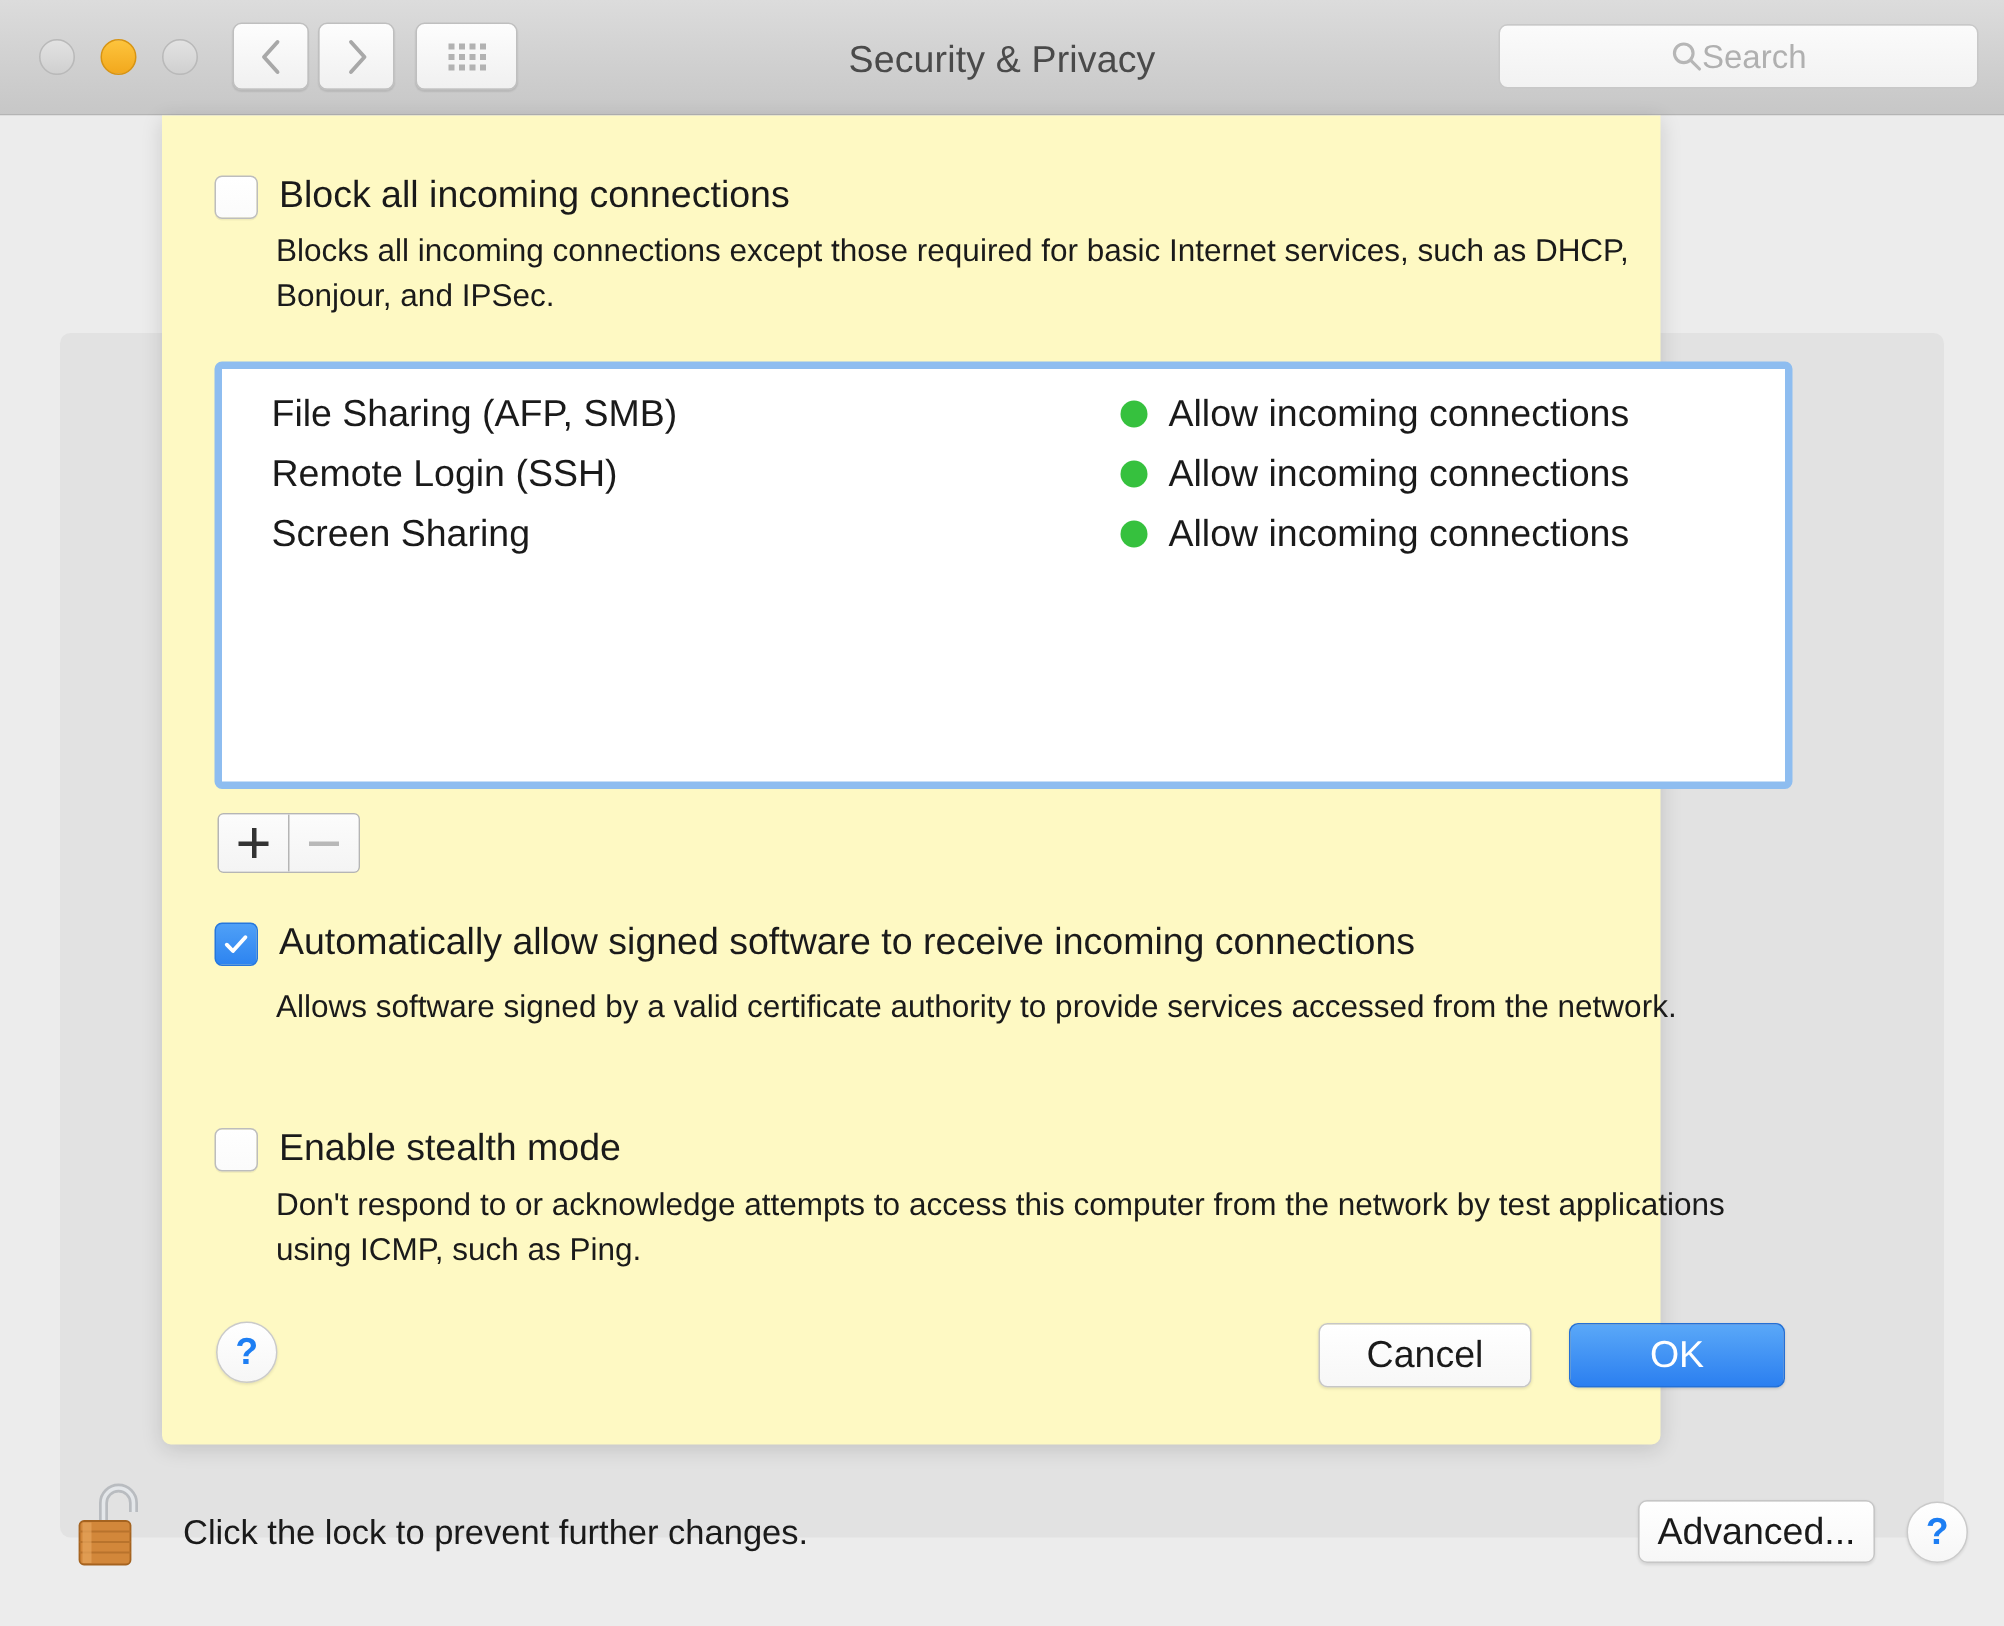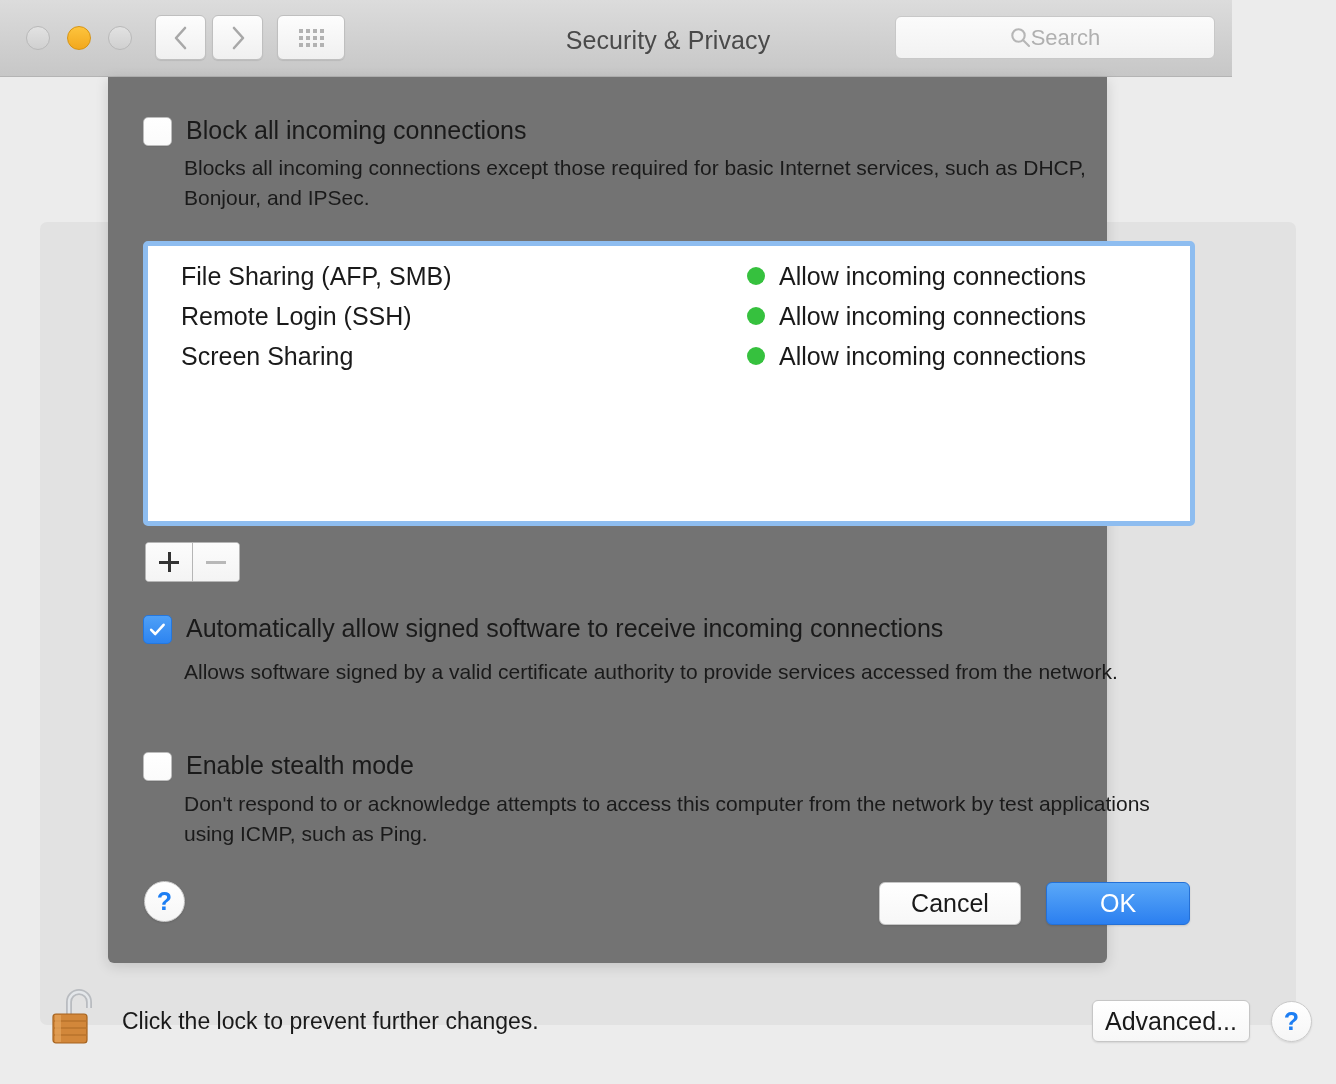--- a/index.html
+++ b/index.html
@@ -13,21 +13,21 @@
     background: #ececec;
     overflow: hidden;
     position: relative;
     -webkit-font-smoothing: antialiased;
   }
 
   
   .titlebar {
     position: absolute;
     left: 0; top: 0;
-    width: 1232px; height: 77px;
+    width: 1336px; height: 77px;
     background: linear-gradient(to bottom, #dcdcdc 0%, #cfcfcf 60%, #c7c7c7 100%);
     border-bottom: 1px solid #b4b4b4;
     box-sizing: border-box;
   }
   .traffic {
     position: absolute;
     left: 26px; top: 26px;
     display: flex;
     gap: 17px;
   }
@@ -127,21 +127,21 @@
     width: 1256px; height: 803px;
     background: #e2e2e2;
     border-radius: 7px;
   }
 
   
   .sheet {
     position: absolute;
     left: 108px; top: 77px;
     width: 999px; height: 886px;
-    background: #737373;
+    background: #fef9c3;
     box-shadow: 0 3px 14px rgba(0,0,0,0.14);
     border-bottom-left-radius: 6px;
     border-bottom-right-radius: 6px;
   }
 
   
   .cb-row {
     position: absolute;
     display: flex;
     align-items: flex-start;

